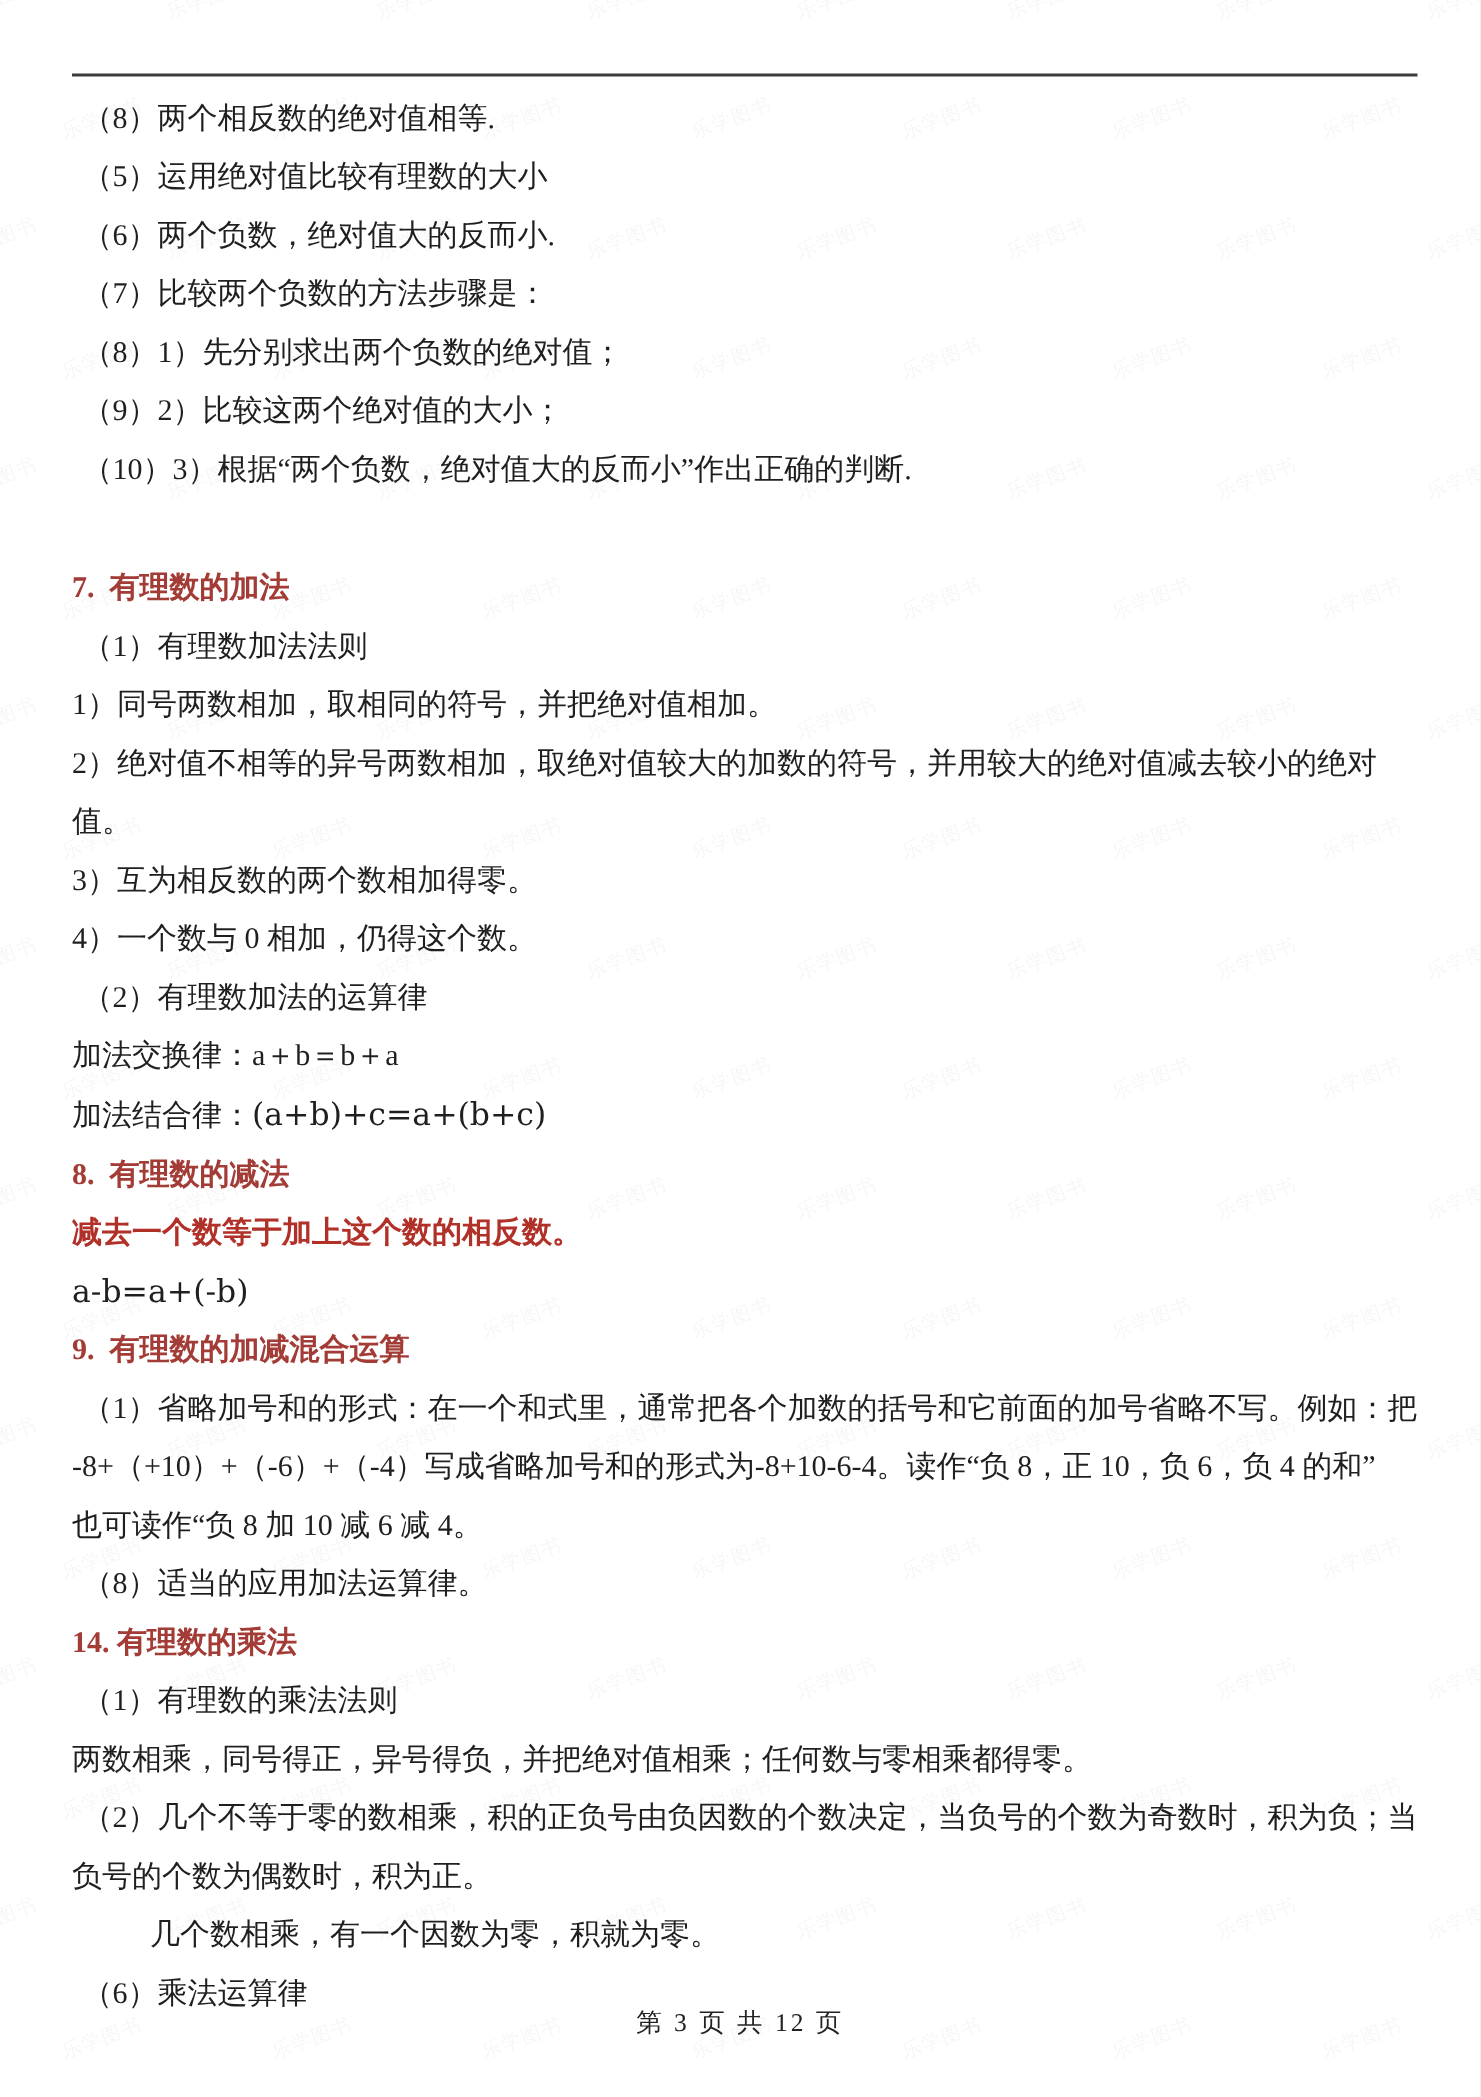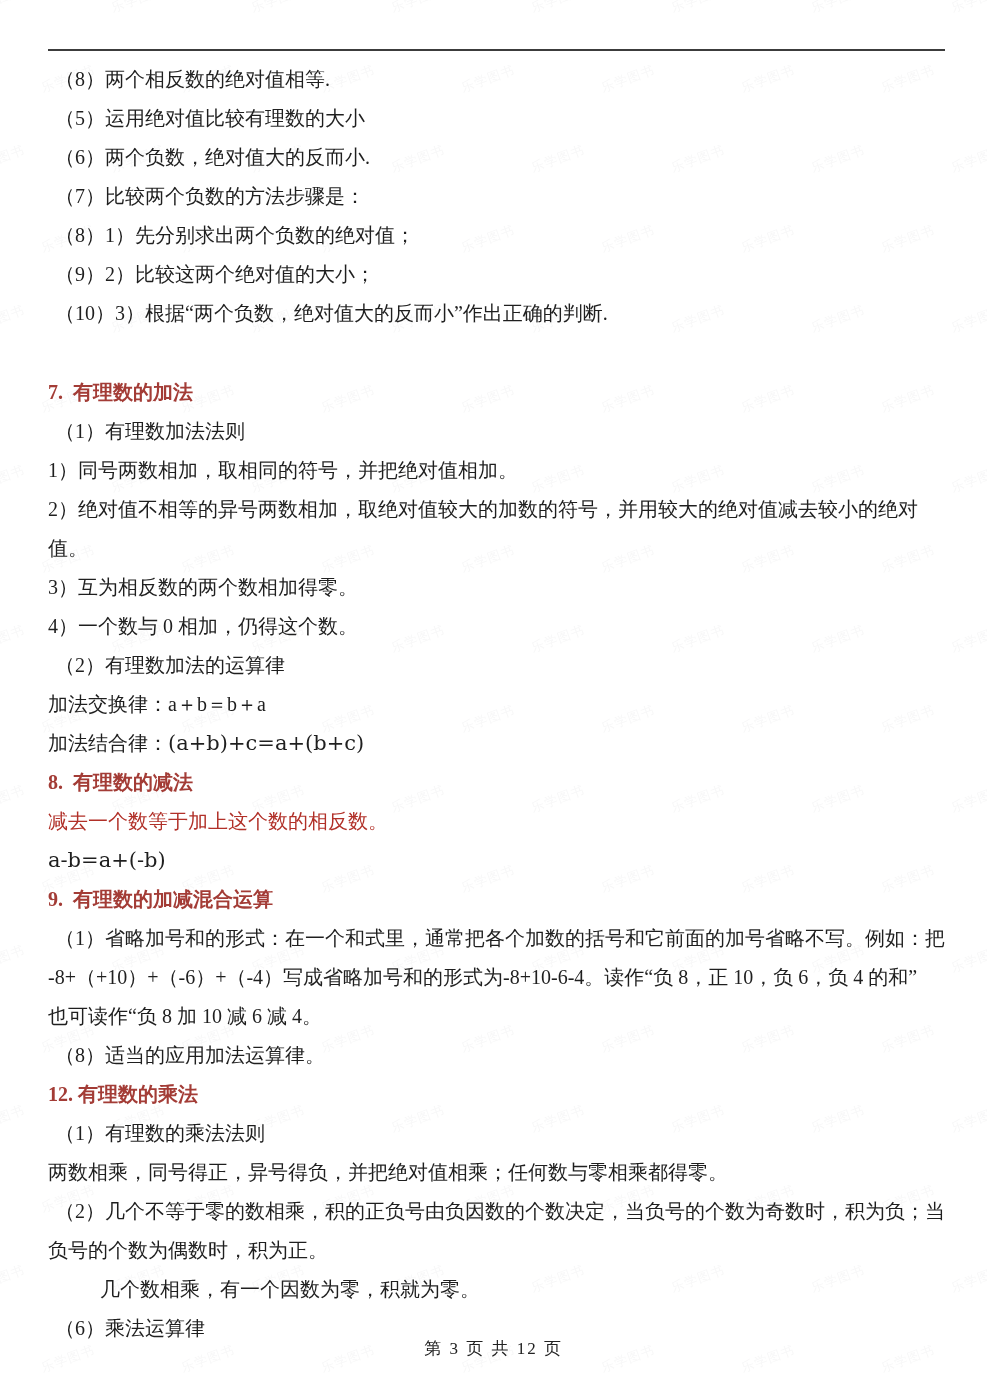--- a/index.html
+++ b/index.html
@@ -48,21 +48,21 @@
   }
   .indent-sm { padding-left: 7px; }
   .indent-lg { padding-left: 52px; }
   .heading {
     color: #a33c36;
     font-weight: 700;
   }
   .gap-before { margin-top: 40px; }
   .red-bold {
     color: #b13028;
-    font-weight: 400;
+    font-weight: 700;
   }
   .formula {
     font-family: "DejaVu Serif", "Liberation Serif", serif;
     font-size: 21px;
   }
   .footer {
     position: absolute;
     left: 0;
     right: 0;
     bottom: 38px;
@@ -240,21 +240,21 @@
     <p class="line heading">8.  有理数的减法</p>
     <p class="line red-bold">减去一个数等于加上这个数的相反数。</p>
     <p class="line formula">a-b=a+(-b)</p>
 
     <p class="line heading">9.  有理数的加减混合运算</p>
     <p class="line indent-sm">（1）省略加号和的形式：在一个和式里，通常把各个加数的括号和它前面的加号省略不写。例如：把</p>
     <p class="line">-8+（+10）+（-6）+（-4）写成省略加号和的形式为-8+10-6-4。读作“负 8，正 10，负 6，负 4 的和”</p>
     <p class="line">也可读作“负 8 加 10 减 6 减 4。</p>
     <p class="line indent-sm">（8）适当的应用加法运算律。</p>
 
-    <p class="line heading">12. 有理数的乘法</p>
+    <p class="line heading">14. 有理数的乘法</p>
     <p class="line indent-sm">（1）有理数的乘法法则</p>
     <p class="line">两数相乘，同号得正，异号得负，并把绝对值相乘；任何数与零相乘都得零。</p>
     <p class="line indent-sm">（2）几个不等于零的数相乘，积的正负号由负因数的个数决定，当负号的个数为奇数时，积为负；当</p>
     <p class="line">负号的个数为偶数时，积为正。</p>
     <p class="line indent-lg">几个数相乘，有一个因数为零，积就为零。</p>
     <p class="line indent-sm">（6）乘法运算律</p>
   </div>
 
   <div class="footer">第 3 页 共 12 页</div>
 </div>

